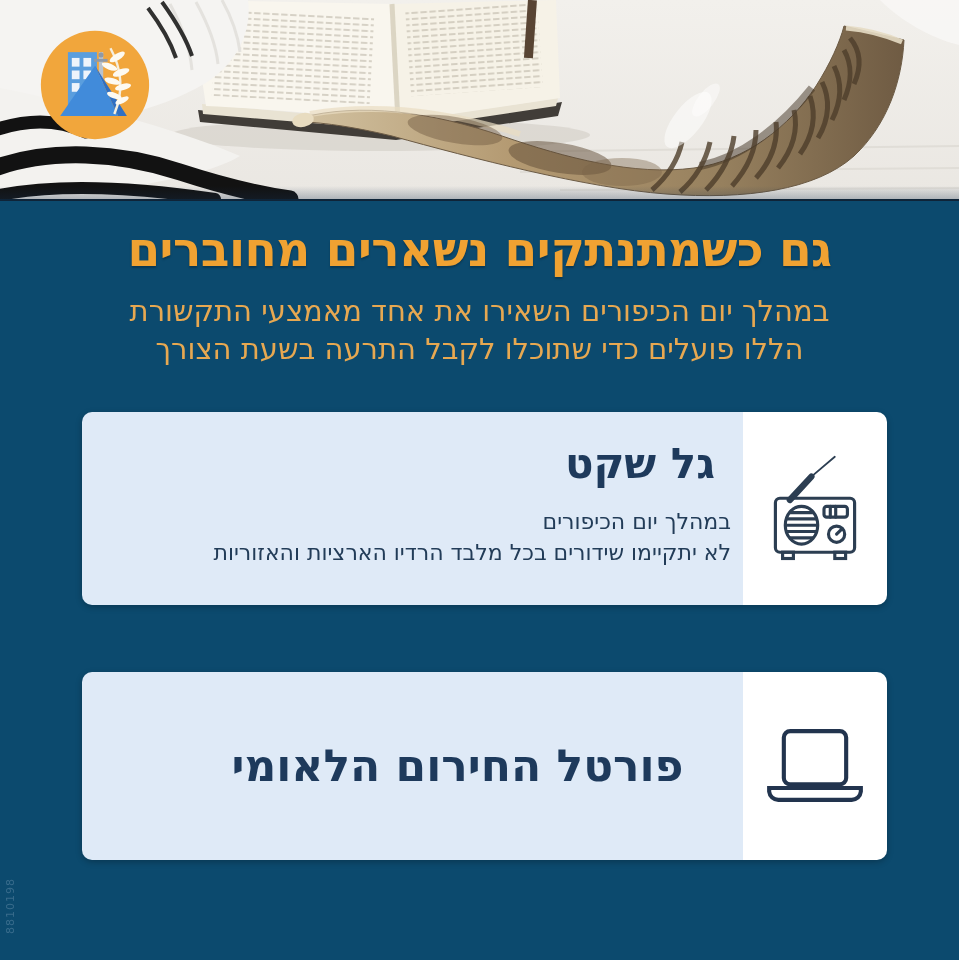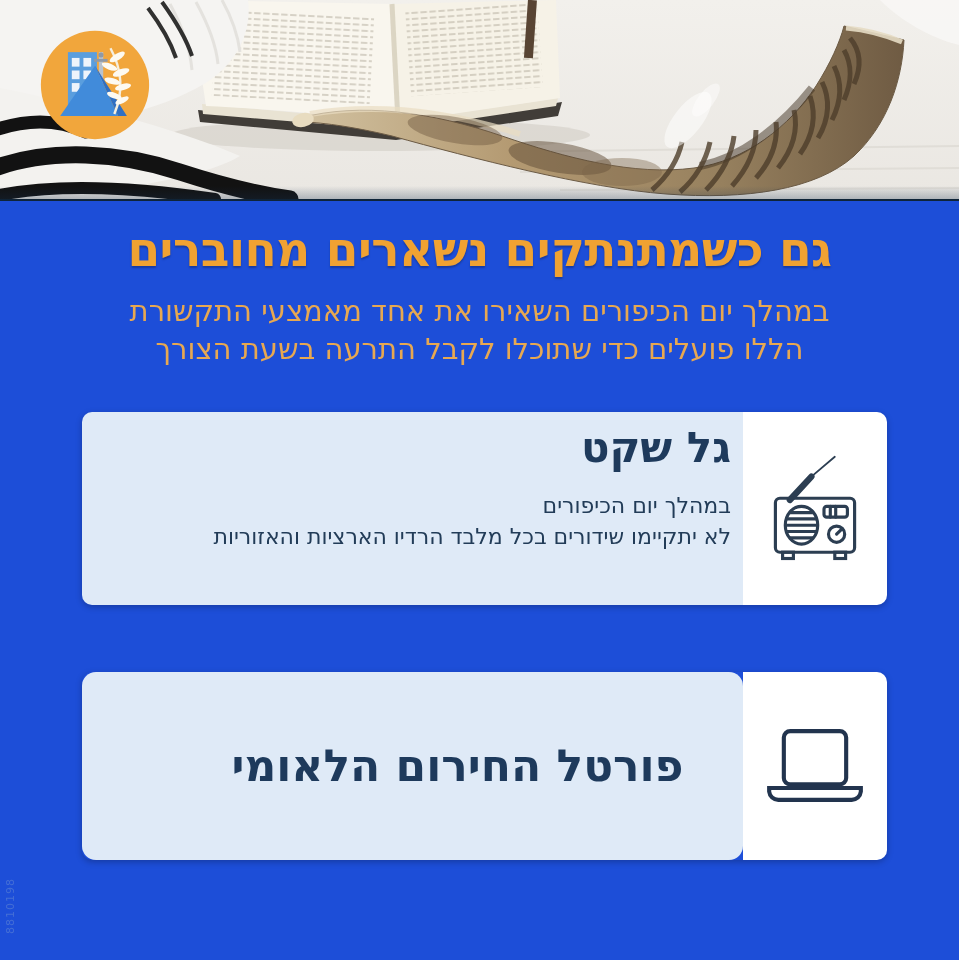--- a/index.html
+++ b/index.html
@@ -1,18 +1,18 @@
 <!DOCTYPE html>
 <html lang="he"><head>
 <meta charset="utf-8">
 <style>
   html,body{margin:0;padding:0;background:#0d2033;}
   .poster{
     position:relative;width:959px;height:960px;margin:0 auto;
-    background:#1d4ed8;overflow:hidden;
+    background:#0c4a6e;overflow:hidden;
     font-family:"DejaVu Sans",sans-serif;
   }
   
   .photo{position:absolute;top:0;left:0;width:959px;height:199px;overflow:hidden;border-bottom:2px solid #0f2438;}
   .photo svg.scene{display:block;width:959px;height:199px;}
   .logo{position:absolute;top:27px;left:37px;width:116px;height:116px;}
   
   .headline{
     position:absolute;top:224px;left:0;width:100%;
     text-align:center;color:#f0a232;font-size:47px;font-weight:800;
@@ -29,27 +29,27 @@
     position:absolute;left:82px;width:805px;border-radius:10px;overflow:hidden;
     display:flex;flex-direction:row;box-shadow:0 2px 6px rgba(0,0,0,0.25);
   }
   .card-1{top:412px;height:193px;}
   .card-2{top:672px;height:188px;}
   .card-content{
     flex:1;background:#dfeaf7;direction:rtl;text-align:right;
     padding:13px 12px 8px 14px;box-sizing:border-box;
   }
   .card-title{
-    margin:0;color:#1e3a5c;font-size:42px;font-weight:800;line-height:1.1;
+    margin:16px;color:#1e3a5c;font-size:42px;font-weight:800;line-height:1.1;
   }
   .card-body{margin-top:19px;color:#223c58;font-size:22px;line-height:31px;font-weight:500;}
   .card-body .line{white-space:nowrap;}
   .card-center{
     flex:1;background:#dfeaf7;display:flex;align-items:center;justify-content:center;
-    direction:rtl;padding-left:90px;box-sizing:border-box;border-radius:14px;
+    direction:rtl;padding-left:90px;box-sizing:border-box;
   }
   .card-center .card-title{font-size:44px;}
   .icon-strip{
     width:144px;background:#ffffff;display:flex;align-items:center;justify-content:center;
     flex:0 0 144px;
   }
   
   .credit{
     position:absolute;right:28px;top:910px;direction:rtl;
     color:#dce8f3;font-size:21px;font-weight:400;

